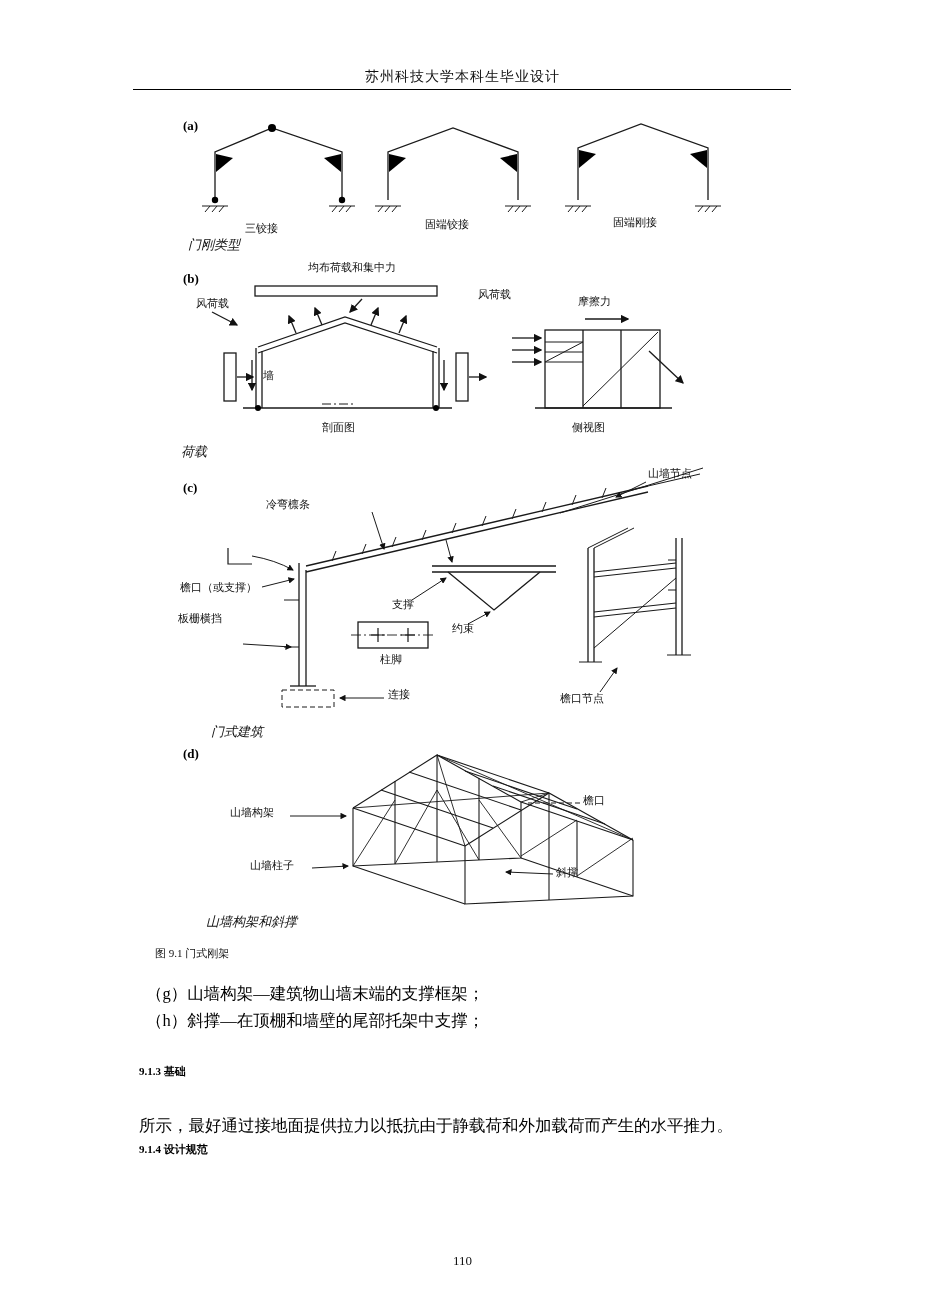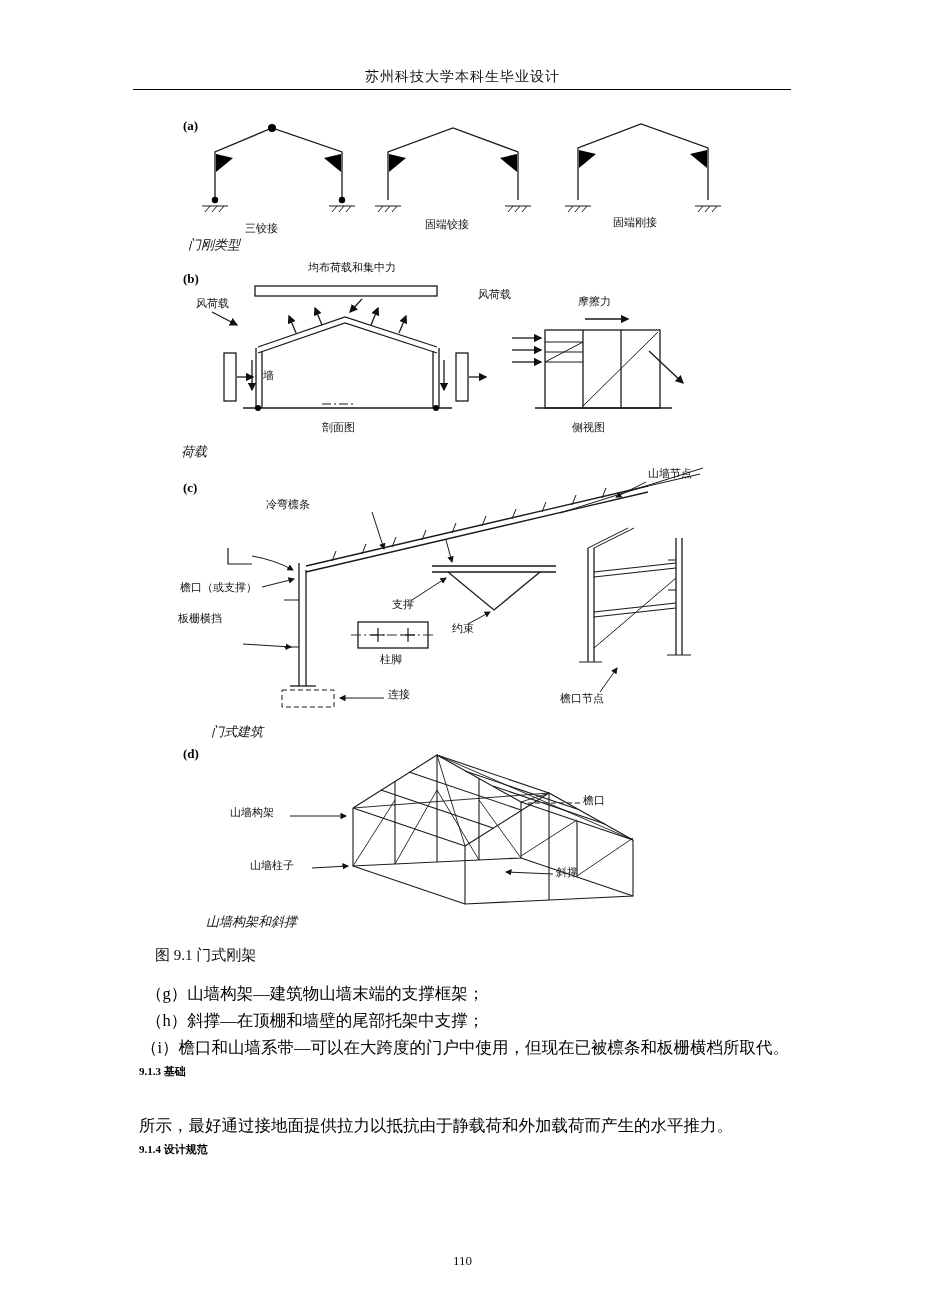--- a/index.html
+++ b/index.html
@@ -8,21 +8,21 @@
     font-family:"Liberation Serif", serif;color:#000;
   }
   .hdr{
     position:absolute;top:68px;left:0;width:925px;text-align:center;
     font-size:14px;letter-spacing:1px;color:#111;
   }
   .hdr-line{position:absolute;top:89px;left:133px;width:658px;height:0;border-top:1px solid #000;}
   .flabel{position:absolute;font-size:11px;color:#111;white-space:nowrap;line-height:1.1;}
   .ftag{position:absolute;font-size:13px;font-weight:bold;color:#000;white-space:nowrap;}
   .fsec{position:absolute;font-size:13px;color:#111;white-space:nowrap;font-style:italic;}
-  .fcap{position:absolute;font-size:15px;color:#111;white-space:nowrap;}
+  .fcap{position:absolute;font-size:11px;color:#111;white-space:nowrap;}
   .btext{position:absolute;font-size:16.5px;color:#000;white-space:nowrap;line-height:1.2;}
   .bhead{position:absolute;font-size:11px;font-weight:bold;color:#000;white-space:nowrap;}
   .pagenum{position:absolute;top:1253px;left:0;width:925px;text-align:center;font-size:13px;color:#111;}
   svg{position:absolute;top:0;left:0;}
 </style>
 </head>
 <body>
 
 <div class="page">
 
@@ -227,20 +227,19 @@
   <div class="flabel" style="left:230px;top:806px">山墙构架</div>
   <div class="flabel" style="left:250px;top:859px">山墙柱子</div>
   <div class="flabel" style="left:583px;top:794px">檐口</div>
   <div class="flabel" style="left:556px;top:866px">斜撑</div>
   <div class="fsec" style="left:206px;top:913px">山墙构架和斜撑</div>
 
   <div class="fcap" style="left:155px;top:946px">图 9.1  门式刚架</div>
 
   <div class="btext" style="left:146px;top:984px">（g）山墙构架—建筑物山墙末端的支撑框架；</div>
   <div class="btext" style="left:146px;top:1011px">（h）斜撑—在顶棚和墙壁的尾部托架中支撑；</div>
-  <div class="btext" style="left:141px;top:1038px">（i）檐口和山墙系带—可以在大跨度的门户中使用，但现在已被檩条和板栅横档所取代。</div>
   <div class="bhead" style="left:139px;top:1064px">9.1.3 基础</div>
   <div class="btext" style="left:139px;top:1116px">所示，最好通过接地面提供拉力以抵抗由于静载荷和外加载荷而产生的水平推力。</div>
   <div class="bhead" style="left:139px;top:1142px">9.1.4 设计规范</div>
 
   <div class="pagenum">110</div>
 
 </div>
 
 </body></html>

